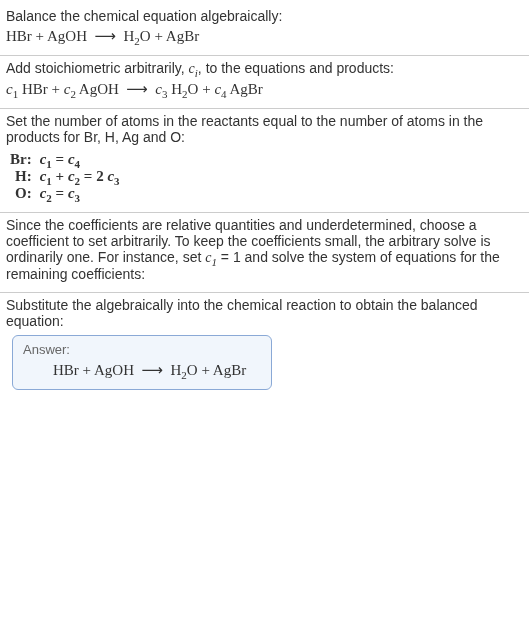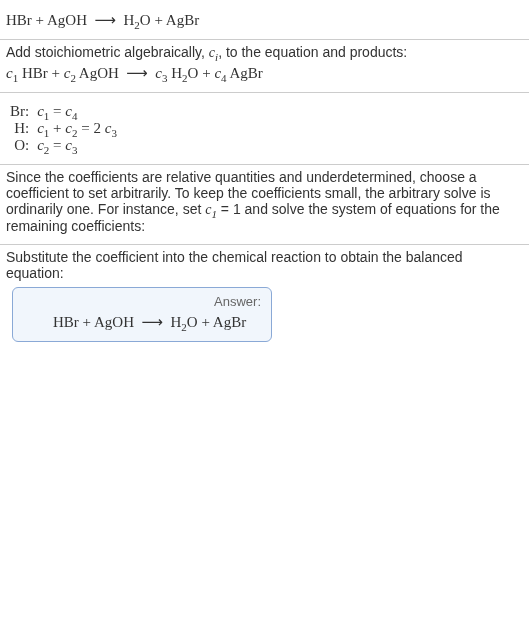--- a/index.html
+++ b/index.html
@@ -15,62 +15,64 @@
     hr {
       border: none;
       border-top: 1px solid #ccc;
       margin: 0;
     }
     .formula-line { margin-top: 3px; font-family: "Times New Roman", serif; font-size: 15px; }
     sub { font-size: 11px; vertical-align: sub; line-height: 0; }
     .ital { font-style: italic; font-family: "Times New Roman", serif; }
     .arrow { font-family: sans-serif; }
     .atom-table { margin-top: 6px; border-collapse: collapse; }
-    .atom-table td { padding: 0 4px; font-family: "Times New Roman", serif; font-size: 15px; vertical-align: baseline; }
+    .atom-table td { padding: 0 4px; font-family: "Times New Roman", serif; font-size: 15px; vertical-align: baseline; font-weight: bold; }
     .atom-table td.label { text-align: right; }
     .coef-line { font-family: "Times New Roman", serif; font-size: 15px; margin-top: 2px; }
     .answer-box {
       border: 1px solid #8aa9d6;
       border-radius: 6px;
       background: #f1f6fc;
       padding: 6px 10px 10px 10px;
       margin: 6px 0 0 6px;
       display: inline-block;
       min-width: 260px;
     }
-    .answer-label { color: #666; font-size: 13px; margin-bottom: 4px; text-align: right; }
+    .answer-label { color: #666; font-size: 13px; margin-bottom: 4px; }
     .answer-formula { font-family: "Times New Roman", serif; font-size: 15px; padding-left: 30px; }
   </style>
 </head>
 <body>
 
 <div class="section">
+  <div>Balance the chemical equation algebraically:</div>
   <div class="formula-line">
     <span>HBr</span><span> + </span><span>AgOH</span>
     &nbsp;<span class="arrow">⟶</span>&nbsp;
     <span><span>H</span><sub>2</sub><span>O</span></span><span> + </span><span>AgBr</span>
   </div>
 </div>
 
 <hr>
 
 <div class="section">
   <div>
-    <span>Add stoichiometric algebraically, </span><span class="ital"><span>c</span><sub>i</sub></span><span>, to the equation and products:</span>
+    <span>Add stoichiometric arbitrarily, </span><span class="ital"><span>c</span><sub>i</sub></span><span>, to the equations and products:</span>
   </div>
   <div class="formula-line">
     <span class="ital">c</span><sub>1</sub><span> HBr</span><span> + </span><span class="ital">c</span><sub>2</sub><span> AgOH</span>
     &nbsp;<span class="arrow">⟶</span>&nbsp;
     <span class="ital">c</span><sub>3</sub><span> H</span><sub>2</sub><span>O</span><span> + </span><span class="ital">c</span><sub>4</sub><span> AgBr</span>
   </div>
 </div>
 
 <hr>
 
 <div class="section">
+  <div>Set the number of atoms in the reactants equal to the number of atoms in the products for Br, H, Ag and O:</div>
   <table class="atom-table">
     <tbody>
         <tr>
       <td class="label">Br:</td>
       <td><span class="ital">c</span><sub>1</sub><span> = </span><span class="ital">c</span><sub>4</sub></td>
     </tr>
     <tr>
       <td class="label">H:</td>
       <td><span class="ital">c</span><sub>1</sub><span> + </span><span class="ital">c</span><sub>2</sub><span> = 2 </span><span class="ital">c</span><sub>3</sub></td>
     </tr>
@@ -86,21 +88,21 @@
 
 <div class="section">
   <div>
     <span>Since the coefficients are relative quantities and underdetermined, choose a coefficient to set arbitrarily. To keep the coefficients small, the arbitrary solve is ordinarily one. For instance, set </span><span class="ital"><span>c</span><sub>1</sub></span><span> = 1 and solve the system of equations for the remaining coefficients:</span>
   </div>
 </div>
 
 <hr>
 
 <div class="section">
-  <div>Substitute the coefficient into the chemical reaction to obtain the balanced equation:</div>
+  <div>Substitute the algebraically into the chemical reaction to obtain the balanced equation:</div>
   <div class="answer-box">
     <div class="answer-label">Answer:</div>
     <div class="answer-formula">
       <span>HBr</span><span> + </span><span>AgOH</span>
       &nbsp;<span class="arrow">⟶</span>&nbsp;
       <span><span>H</span><sub>2</sub><span>O</span></span><span> + </span><span>AgBr</span>
     </div>
   </div>
 </div>
 

